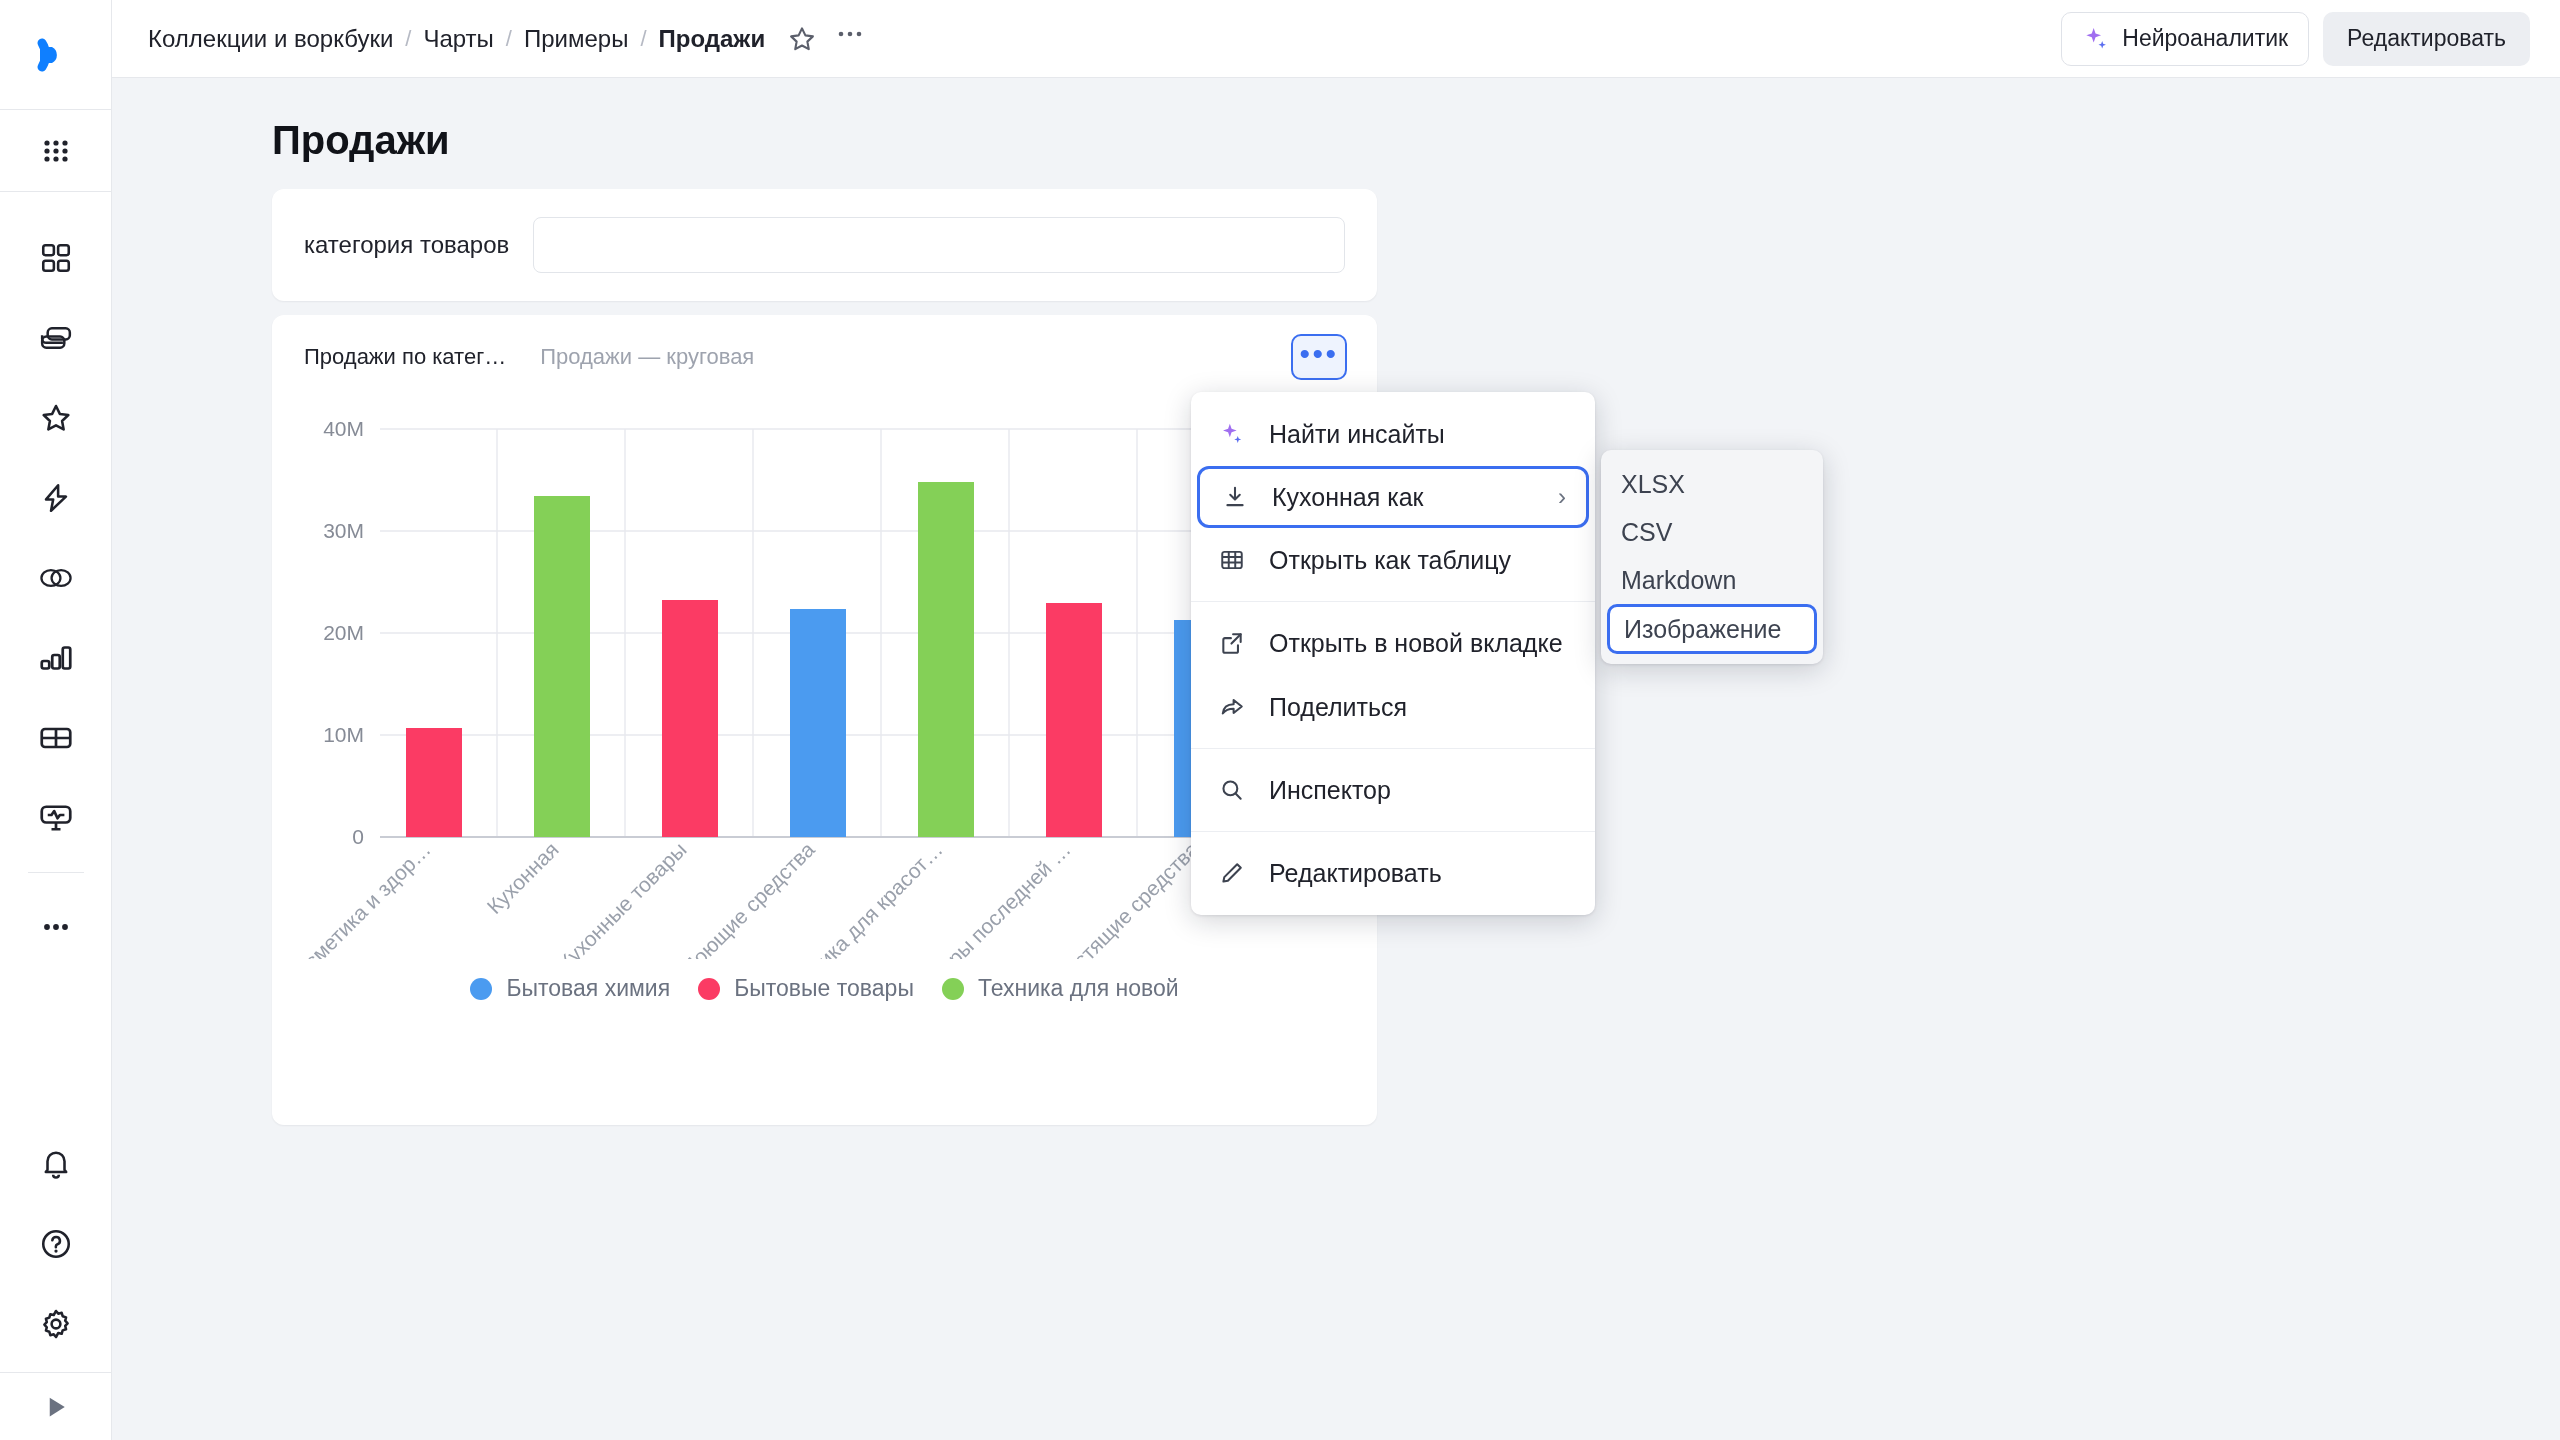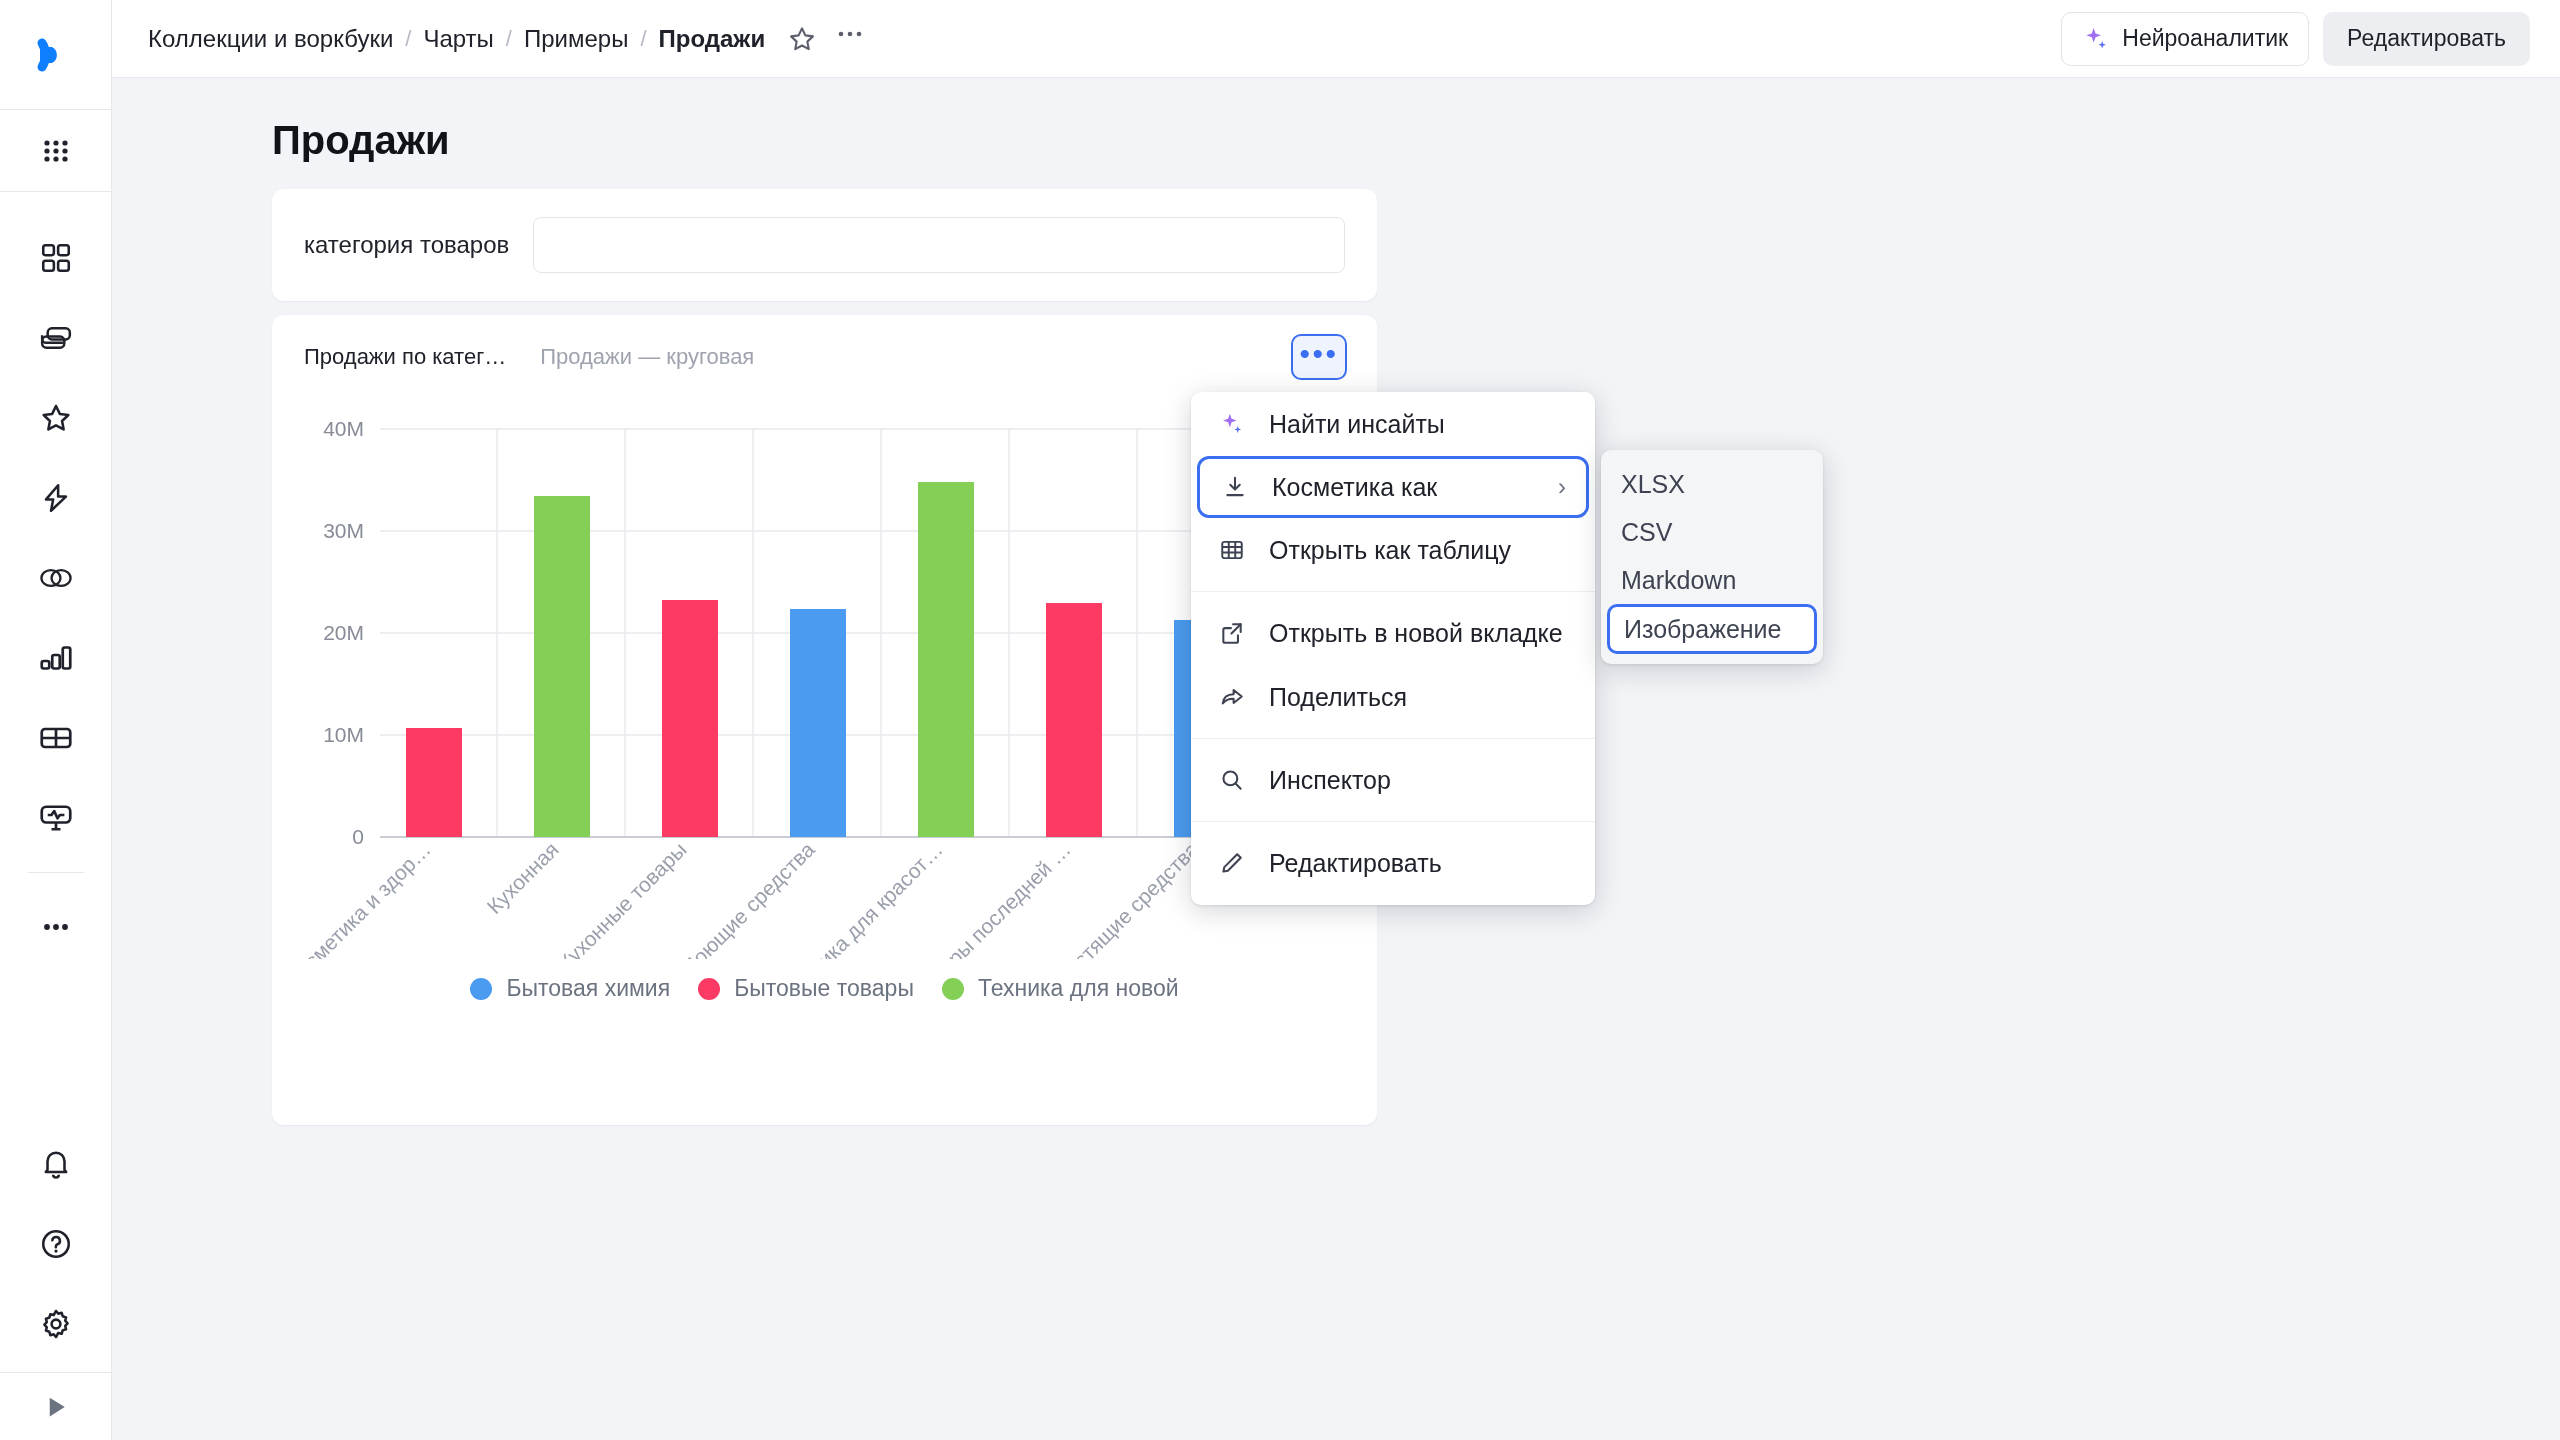--- a/index.html
+++ b/index.html
@@ -113,21 +113,21 @@
   .legend-dot { width: 22px; height: 22px; border-radius: 50%; }
   .legend-text { font-size: 23px; color: #6b7280; white-space: nowrap; }
 
   svg.chart { display: block; }
 
   
   .ctx {
     position: absolute; left: 1191px; top: 392px; width: 404px;
     background: #fff; border-radius: 10px;
     box-shadow: 0 6px 28px rgba(16,22,38,.18), 0 1px 3px rgba(16,22,38,.10);
-    padding: 0 0 10px 0; z-index: 40;
+    padding: 10px 0 10px 0; z-index: 40;
   }
   .ctx-item {
     height: 64px; display: flex; align-items: center; gap: 22px;
     padding: 0 26px; font-size: 25px; color: #20222b; cursor: pointer;
     position: relative;
   }
   .ctx-item .ci { width: 30px; display: flex; align-items: center; justify-content: center; }
   .ctx-item.focused {
     border: 3px solid #3b6ef0; border-radius: 12px;
     margin: 0 6px; padding: 0 20px; height: 62px;
@@ -409,21 +409,21 @@
       <span>Найти инсайты</span>
     </div>
 
     <div class="ctx-item focused">
       <span class="ci">
         <svg width="26" height="26" viewBox="0 0 24 24" fill="none" stroke="#3d4350" stroke-width="1.9" stroke-linecap="round" stroke-linejoin="round">
           <path d="M12 3.5v10.5M7.6 10l4.4 4.4 4.4-4.4"></path>
             <path d="M5 19.5h14"></path>
         </svg>
       </span>
-      <span>Косметика как</span>
+      <span>Кухонная как</span>
       <span class="ctx-chev">›</span>
     </div>
 
     <div class="ctx-item">
       <span class="ci">
         <svg width="26" height="26" viewBox="0 0 24 24" fill="none" stroke="#3d4350" stroke-width="1.8">
           <rect x="3" y="4.5" width="18" height="15" rx="2"></rect>
           <path d="M3 9.2h18M3 14.3h18M9 4.5v15M15 4.5v15"></path>
         </svg>
       </span>

